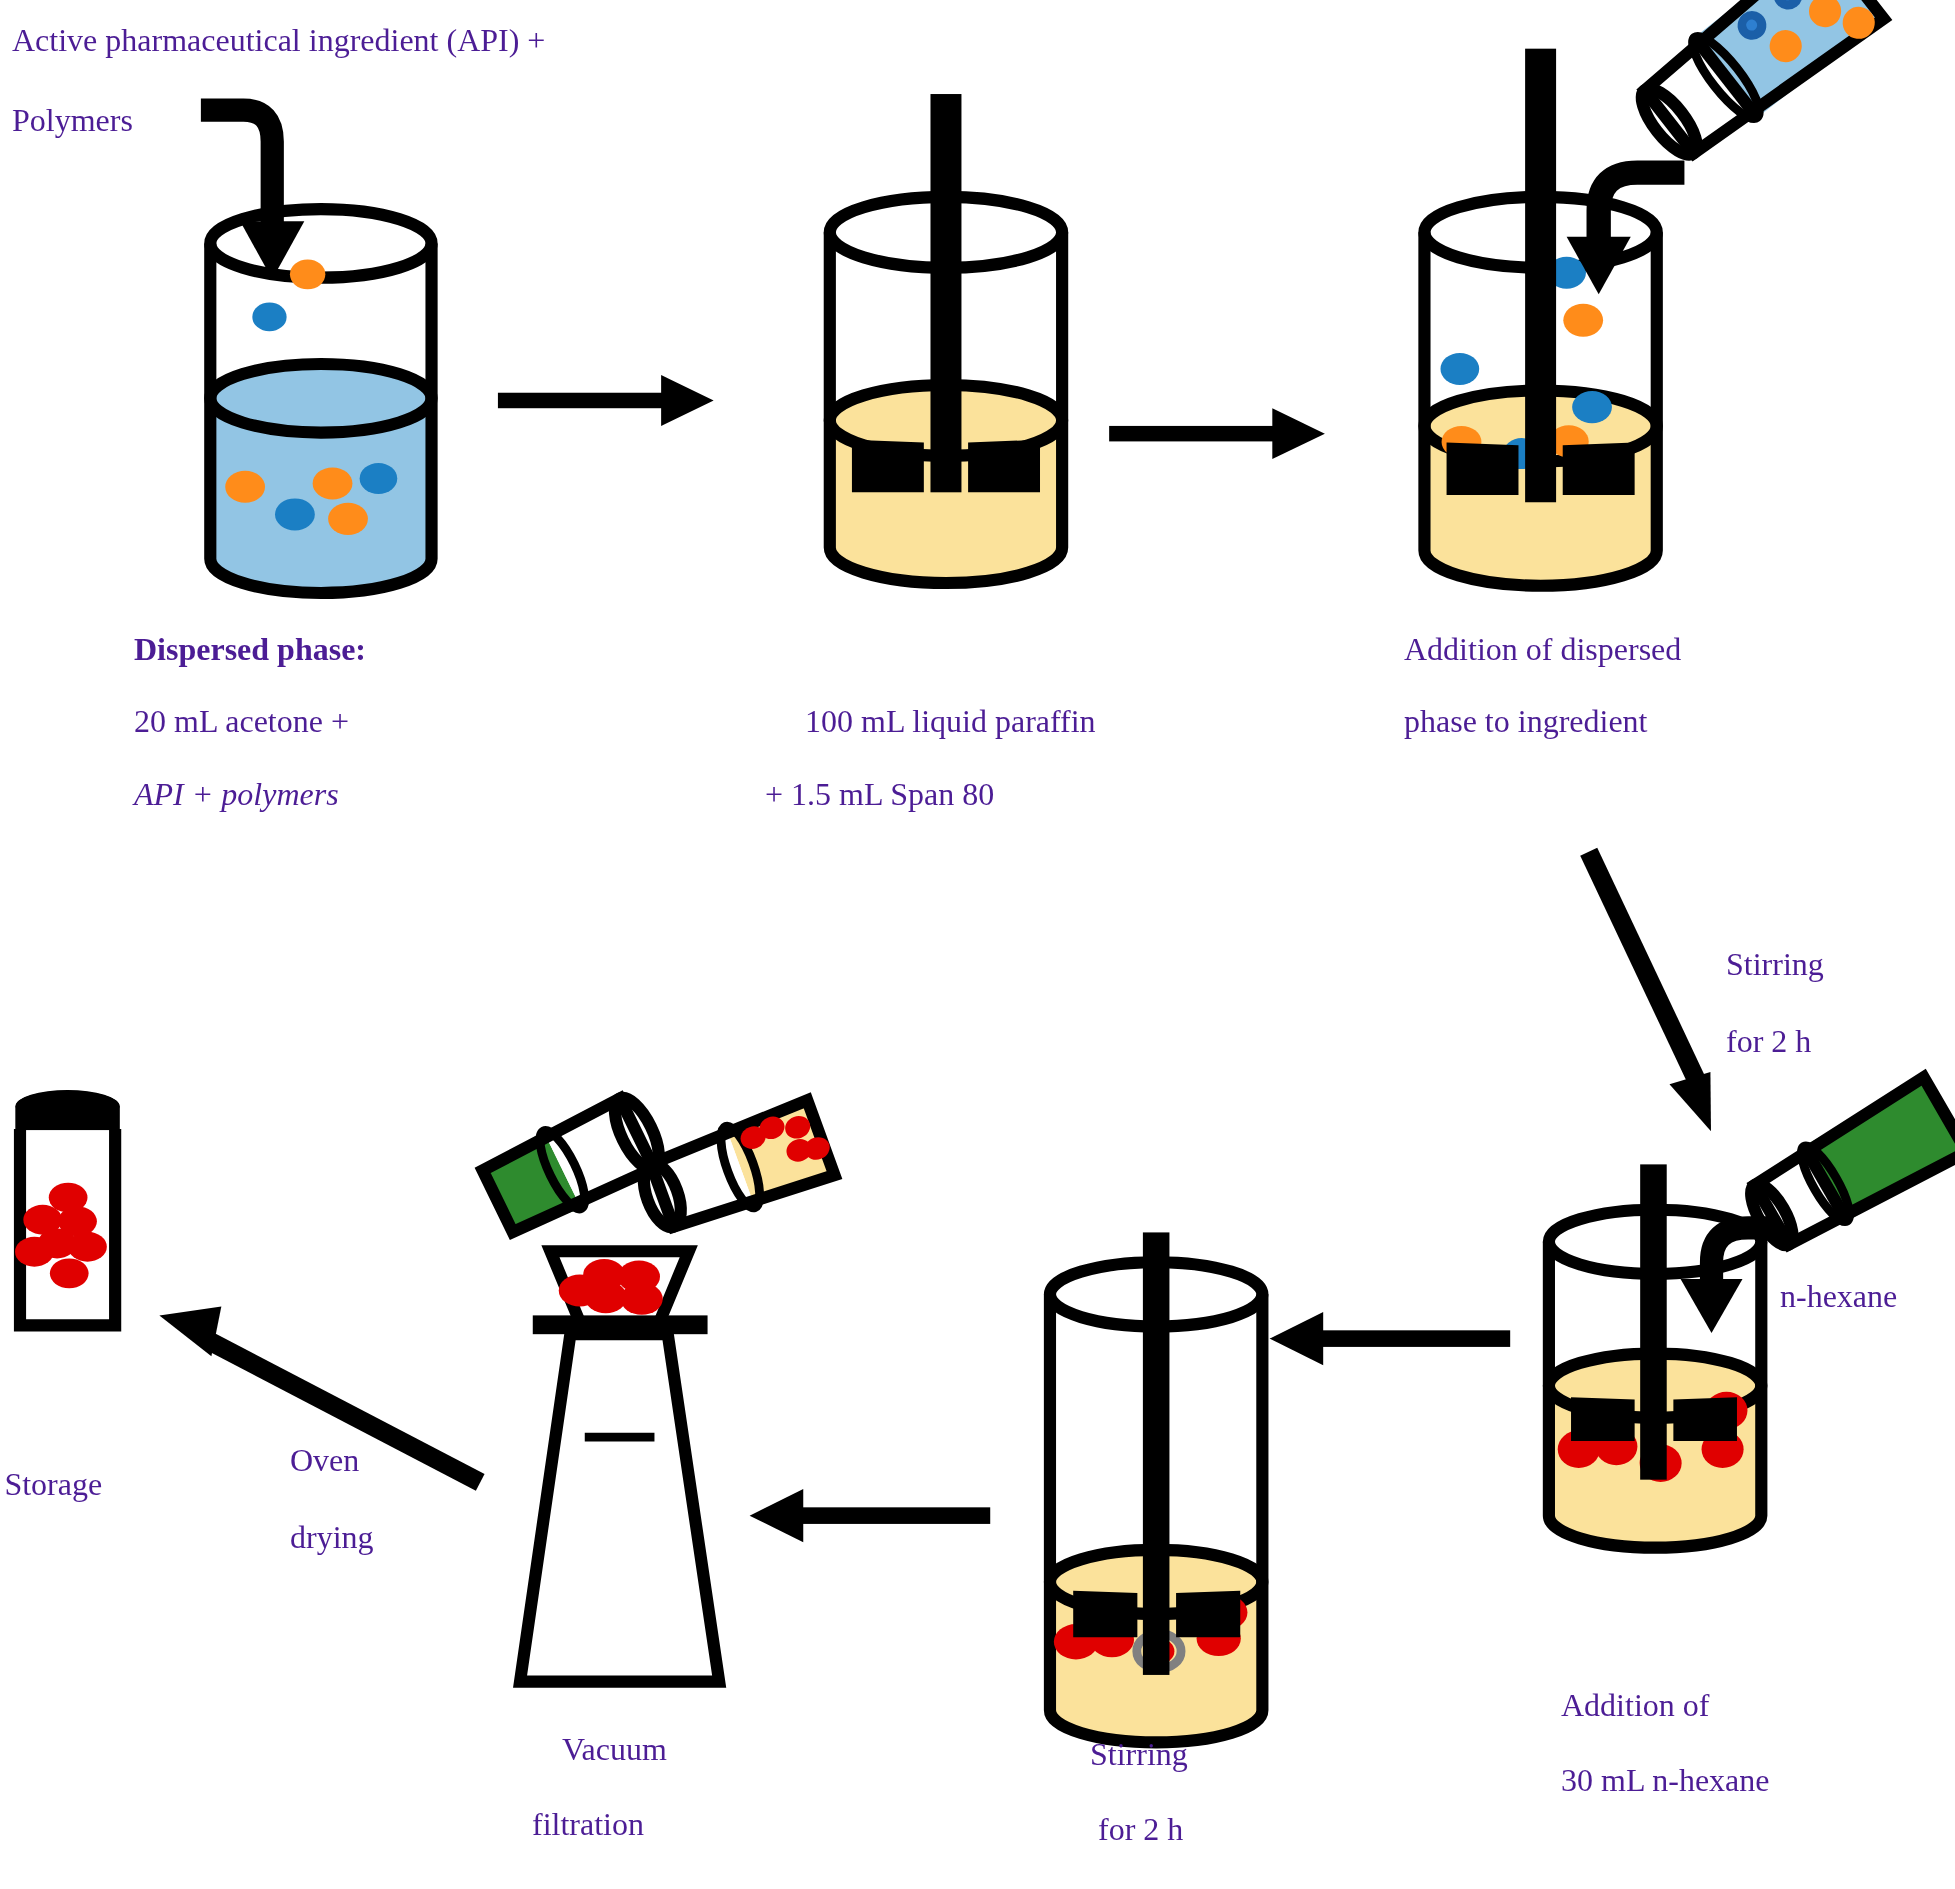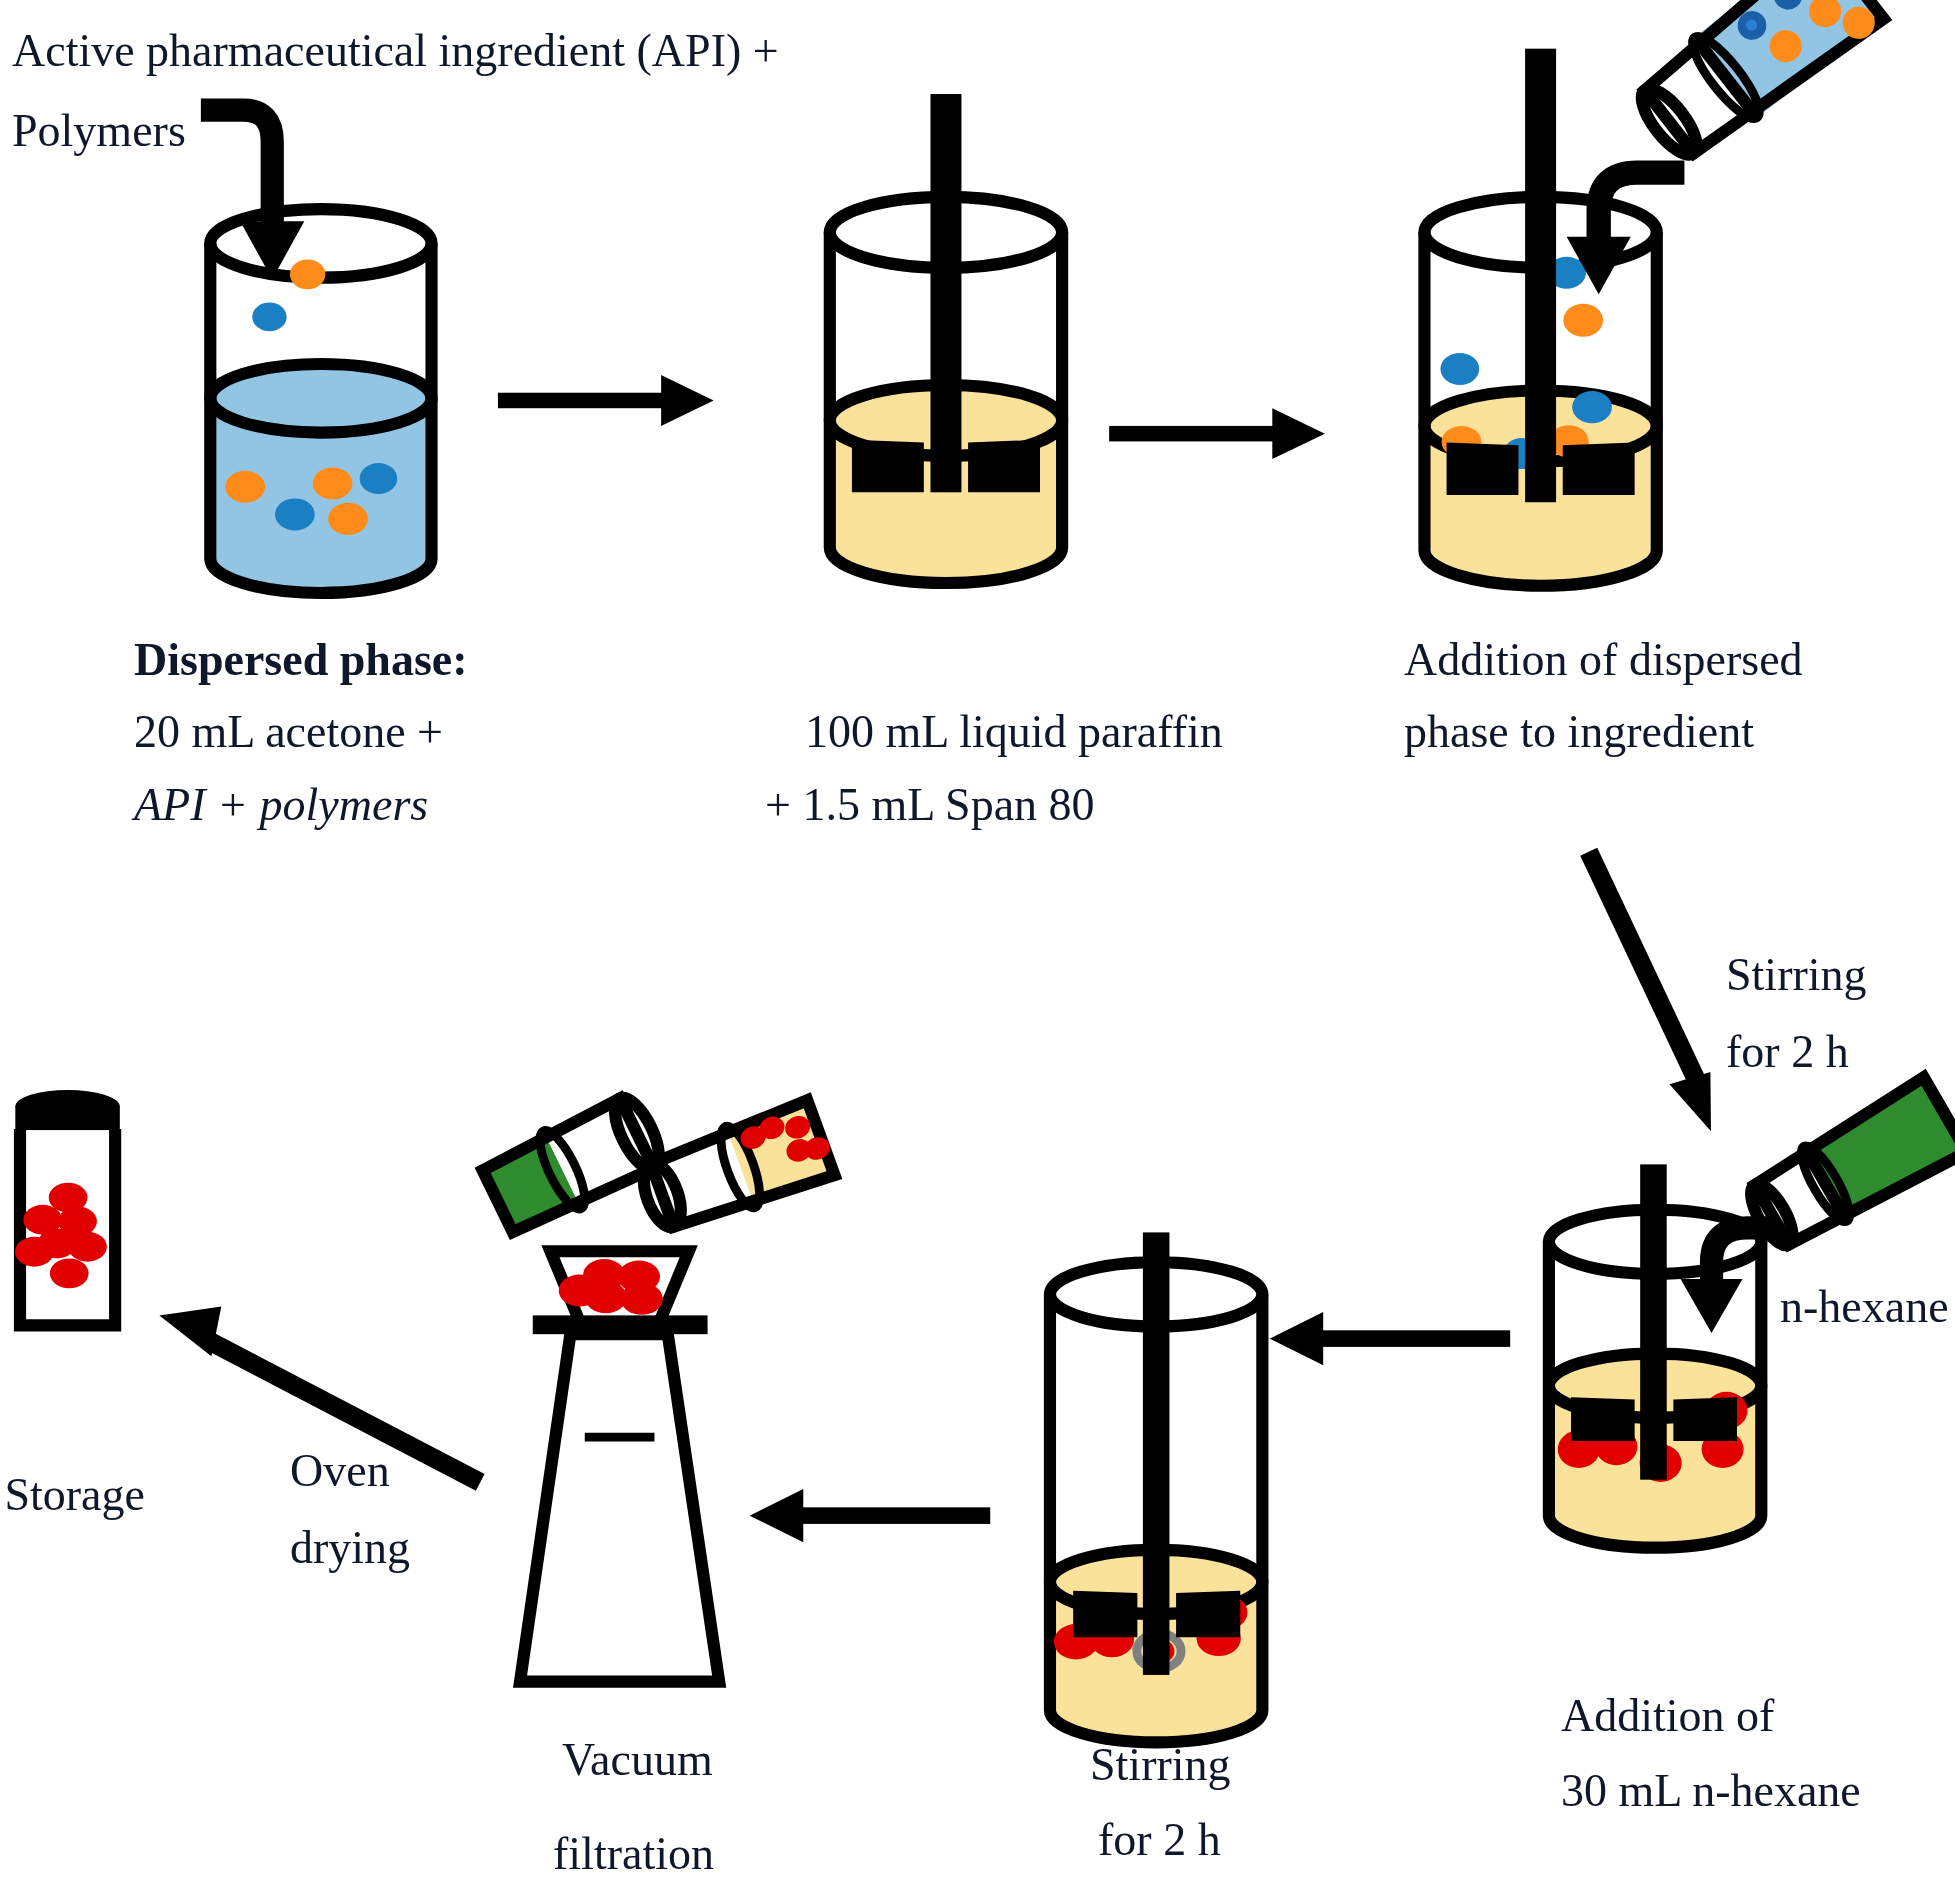--- a/index.html
+++ b/index.html
@@ -12,22 +12,22 @@
   }
   #stage {
     position: relative;
     width: 1955px;
     height: 1889px;
     background: #ffffff;
     overflow: hidden;
   }
   .lbl {
     position: absolute;
-    color: #0f172a;
-    font-size: 46px;
+    color: #4c1d95;
+    font-size: 32px;
     line-height: 1.48;
     white-space: pre;
     font-family: "Liberation Serif", "DejaVu Serif", serif;
   }
   .lbl.bold { font-weight: 700; }
   svg.layer {
     position: absolute;
     left: 0;
     top: 0;
     width: 1955px;
@@ -308,21 +308,21 @@
   <div class="lbl" style="left:1561px; top:1682px;">Addition of</div>
 
   <div class="lbl" style="left:1561px; top:1757px;">30 mL n-hexane</div>
 
   <div class="lbl" style="left:1090px; top:1731px;">Stirring</div>
 
   <div class="lbl" style="left:1098px; top:1806px;">for 2 h</div>
 
   <div class="lbl" style="left:562px; top:1726px;">Vacuum</div>
 
-  <div class="lbl" style="left:553px; top:1801px;margin-top:19px;">filtration</div>
+  <div class="lbl" style="left:532px; top:1801px;">filtration</div>
 
   <div class="lbl" style="left:290px; top:1437px;">Oven</div>
 
   <div class="lbl" style="left:290px; top:1514px;">drying</div>
 
   <div class="lbl" style="left:4.4px; top:1461px;">Storage</div>
 
 </div>
 
 

